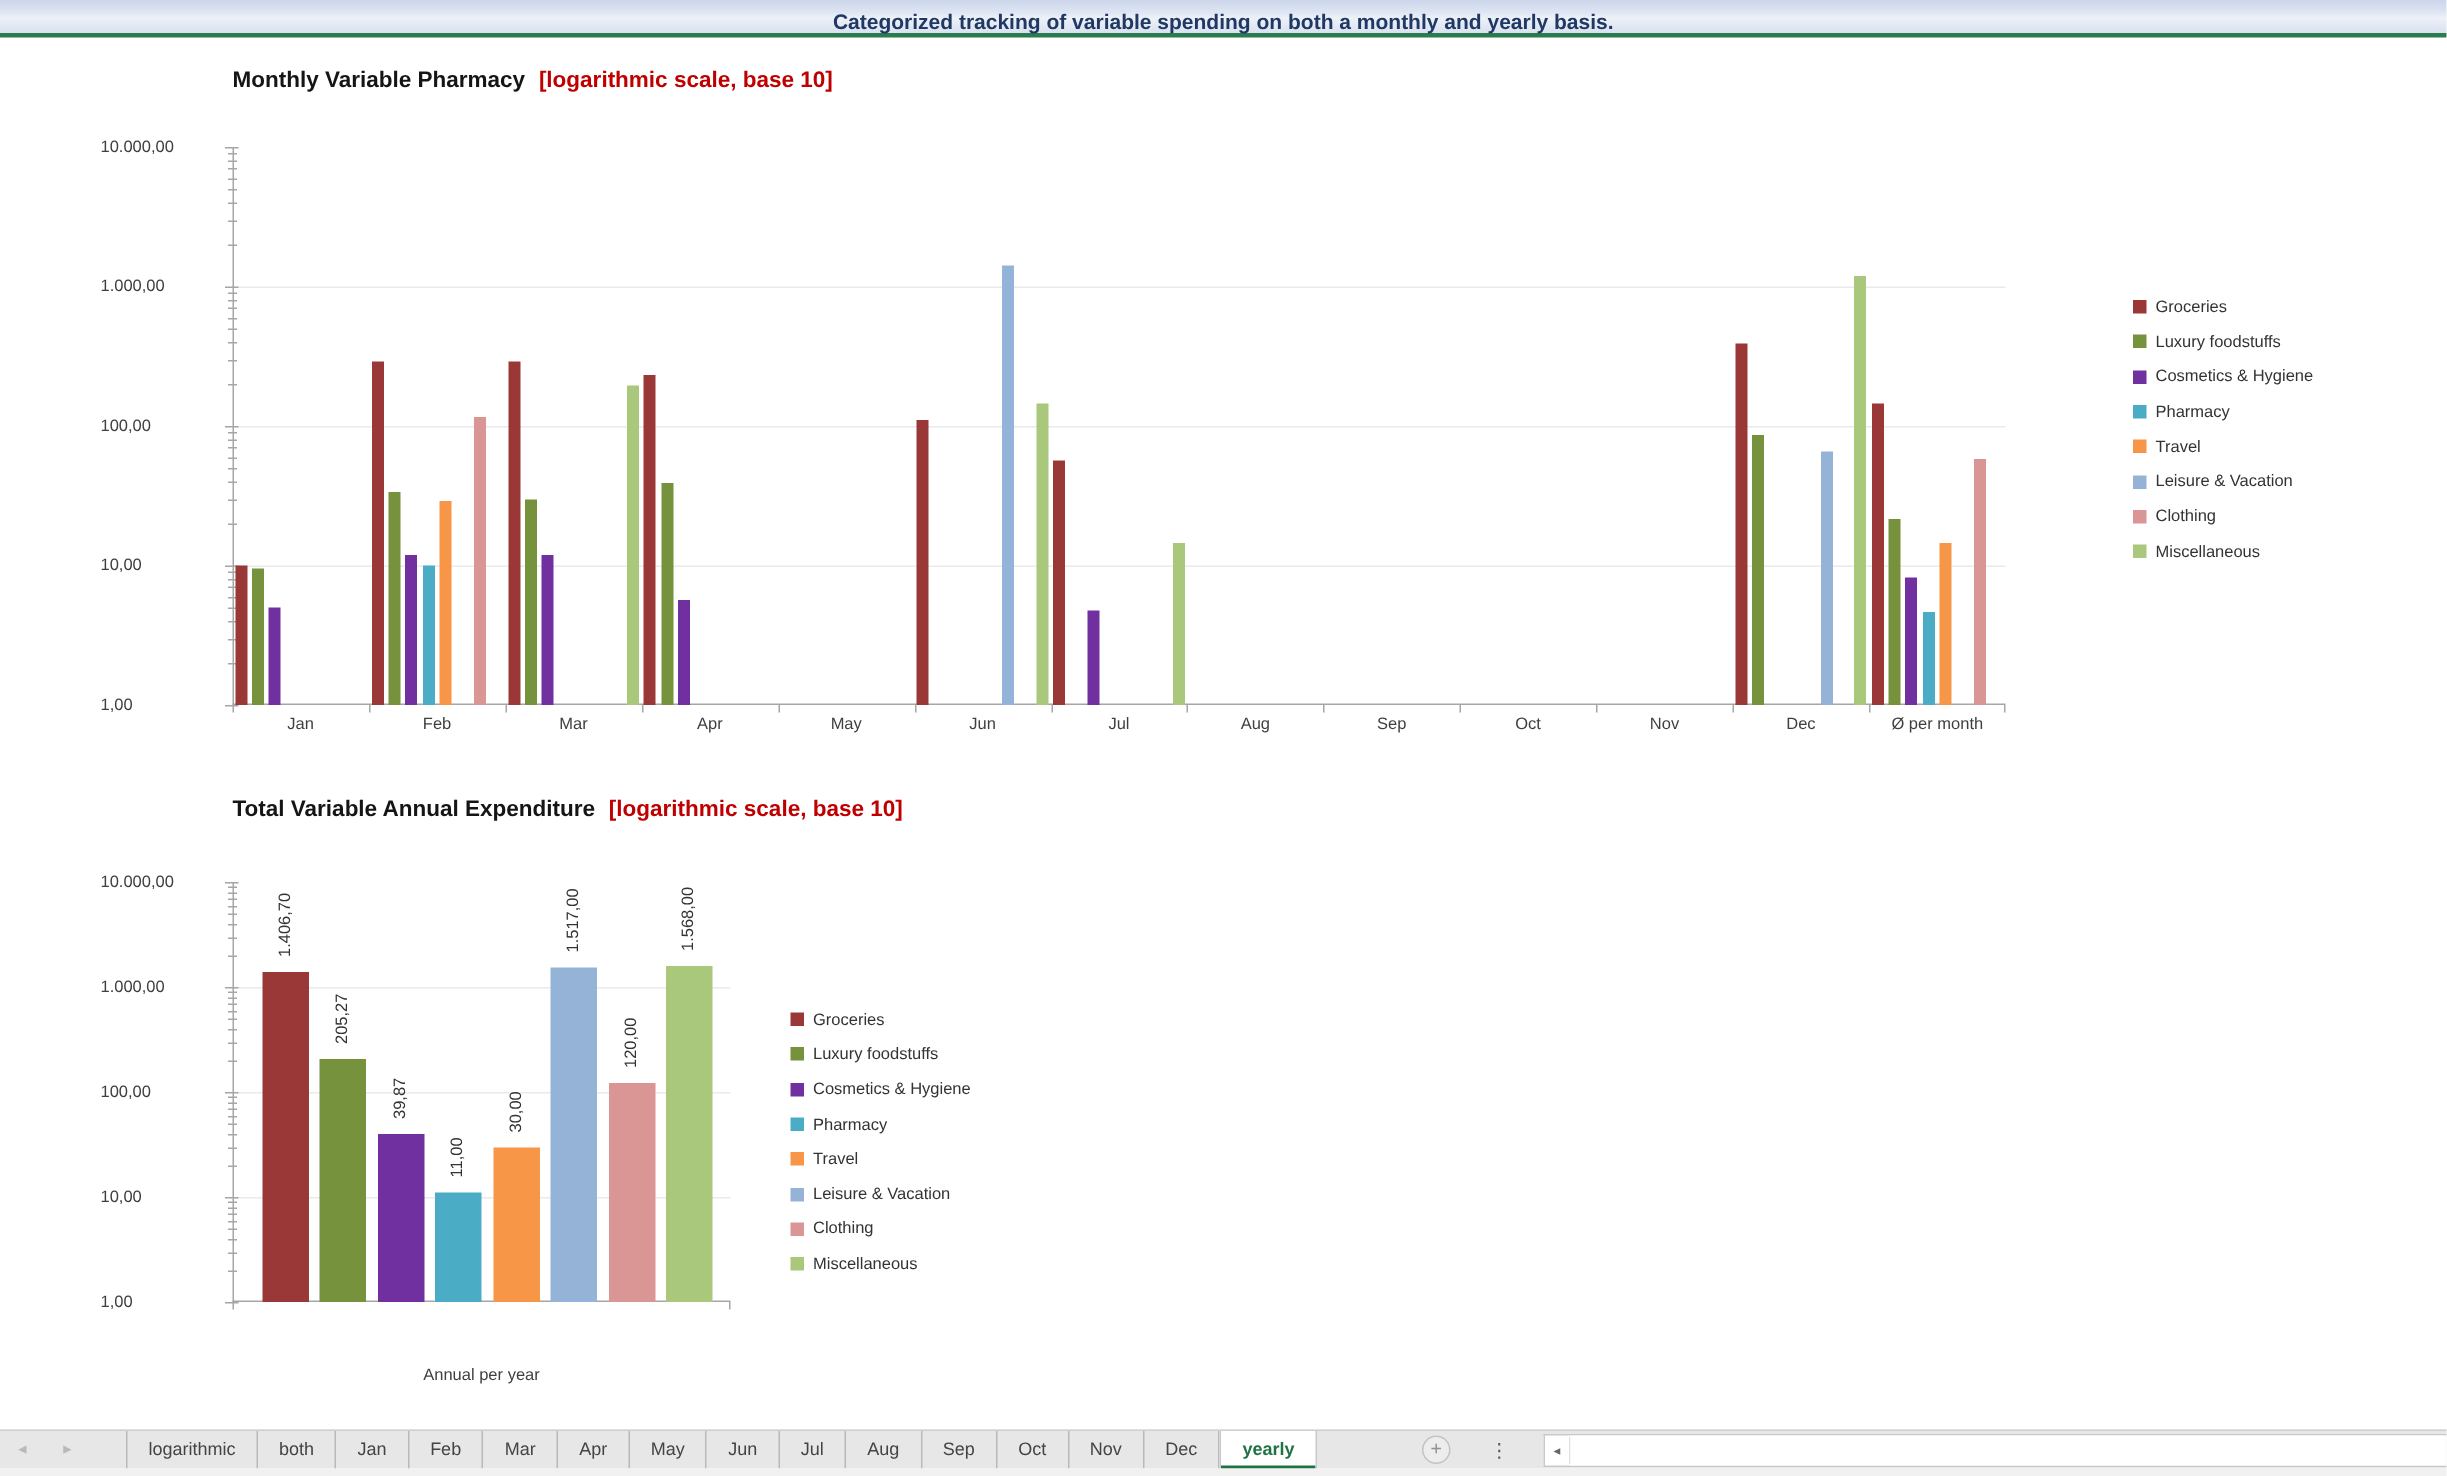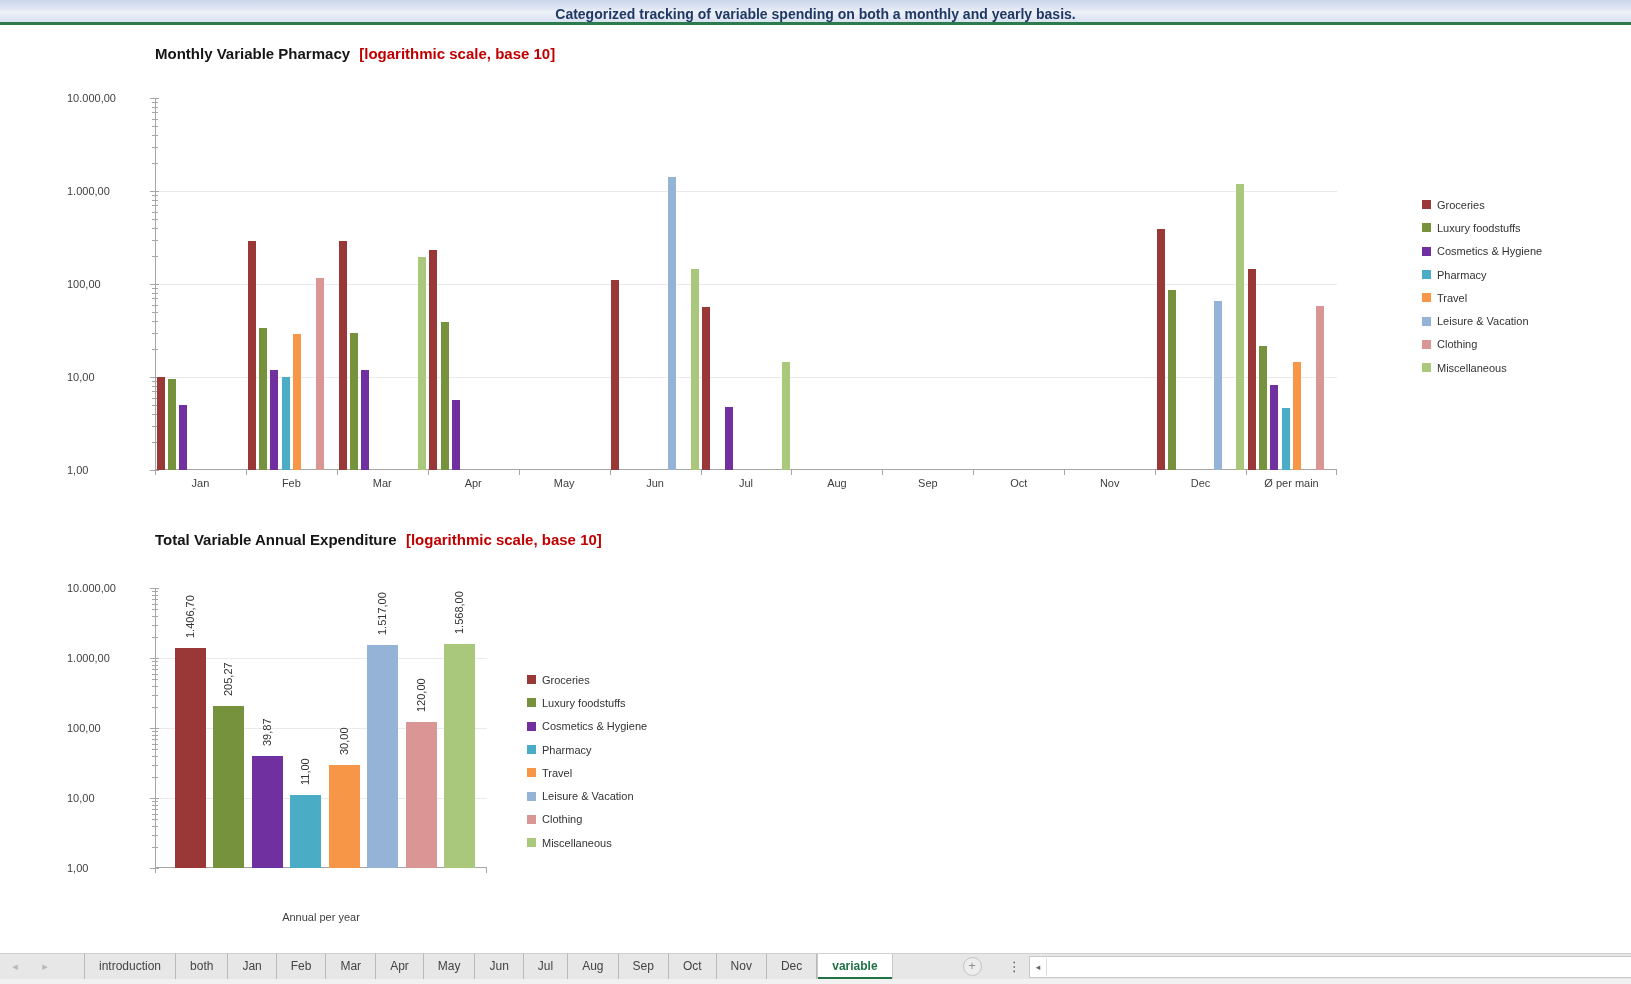--- a/index.html
+++ b/index.html
@@ -149,21 +149,21 @@
     <div class="xlabel" style="left: 636.462px; width: 90.9231px;">Aug</div>
     <div class="xtick" style="left: 636.462px;"></div>
     <div class="xlabel" style="left: 727.385px; width: 90.9231px;">Sep</div>
     <div class="xtick" style="left: 727.385px;"></div>
     <div class="xlabel" style="left: 818.308px; width: 90.9231px;">Oct</div>
     <div class="xtick" style="left: 818.308px;"></div>
     <div class="xlabel" style="left: 909.231px; width: 90.9231px;">Nov</div>
     <div class="xtick" style="left: 909.231px;"></div>
     <div class="xlabel" style="left: 1000.15px; width: 90.9231px;">Dec</div>
     <div class="xtick" style="left: 1000.15px;"></div>
-    <div class="xlabel" style="left: 1091.08px; width: 90.9231px;">Ø per main</div>
+    <div class="xlabel" style="left: 1091.08px; width: 90.9231px;">Ø per month</div>
     <div class="xtick" style="left: 1091.08px;"></div>
     <div class="xtick" style="left: 1181px;"></div>
     <div class="bar" style="left: 1.68269px; width: 8px; height: 93px; background: rgb(153, 56, 54);"></div>
     <div class="bar" style="left: 92.6058px; width: 8px; height: 229.003px; background: rgb(153, 56, 54);"></div>
     <div class="bar" style="left: 183.529px; width: 8px; height: 229.003px; background: rgb(153, 56, 54);"></div>
     <div class="bar" style="left: 274.452px; width: 8px; height: 220.509px; background: rgb(153, 56, 54);"></div>
     <div class="bar" style="left: 456.298px; width: 8px; height: 189.85px; background: rgb(153, 56, 54);"></div>
     <div class="bar" style="left: 547.221px; width: 8px; height: 162.581px; background: rgb(153, 56, 54);"></div>
     <div class="bar" style="left: 1001.84px; width: 8px; height: 240.969px; background: rgb(153, 56, 54);"></div>
     <div class="bar" style="left: 1092.76px; width: 8px; height: 201.007px; background: rgb(153, 56, 54);"></div>
@@ -331,35 +331,35 @@
       <div class="swatch" style="background: rgb(170, 200, 124);"></div>
       <div>Miscellaneous</div>
     </div>
   </div>
 <div id="xlabel2">Annual per year</div>
 
 <footer id="tabbar">
   <span class="navbtn">◂</span>
   <span class="navbtn">▸</span>
   <div id="tabs">
-      <div class="tab">introduction</div>
+      <div class="tab">logarithmic</div>
       <div class="tab">both</div>
       <div class="tab">Jan</div>
       <div class="tab">Feb</div>
       <div class="tab">Mar</div>
       <div class="tab">Apr</div>
       <div class="tab">May</div>
       <div class="tab">Jun</div>
       <div class="tab">Jul</div>
       <div class="tab">Aug</div>
       <div class="tab">Sep</div>
       <div class="tab">Oct</div>
       <div class="tab">Nov</div>
       <div class="tab">Dec</div>
-      <div class="tab active">variable</div>
+      <div class="tab active">yearly</div>
     </div>
   <span id="addsheet">+</span>
   <span id="tabmore">⋮</span>
   <div id="hscroll">
     <span class="arrowcell">◂</span>
     <div class="track"></div>
   </div>
 </footer>
 <div id="bottomstrip"></div>
 

